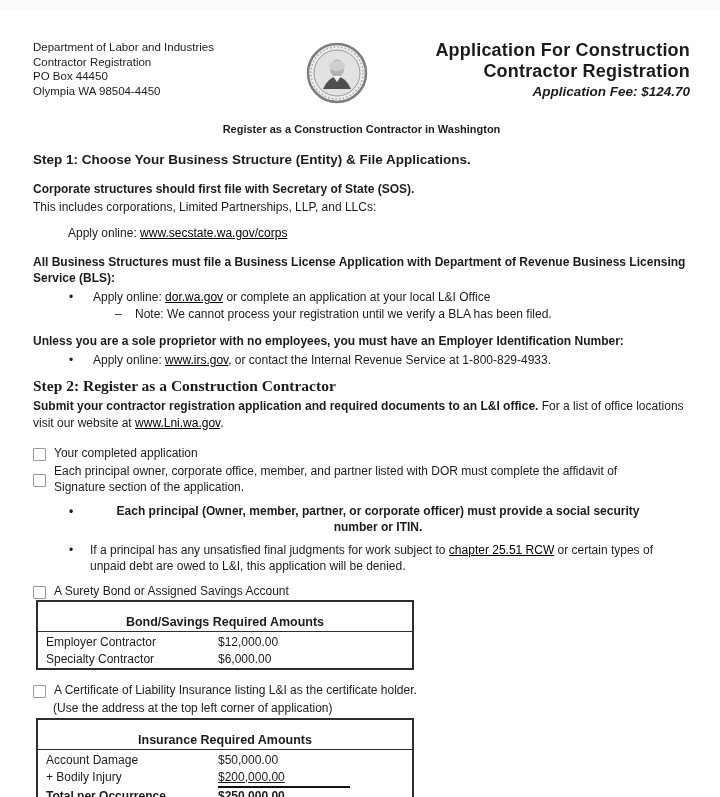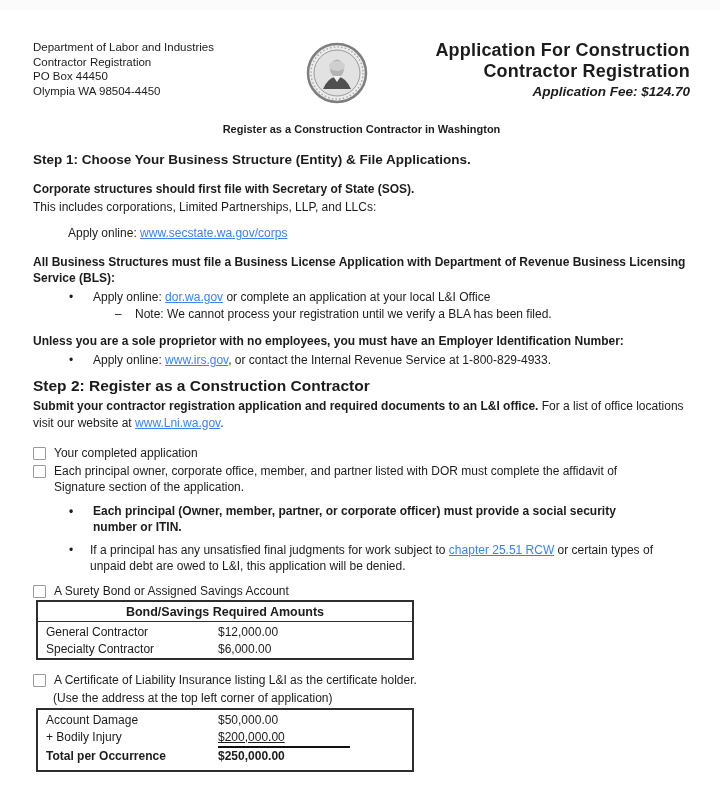--- a/index.html
+++ b/index.html
@@ -14,52 +14,52 @@
   
   .hdr{display:flex;margin-top:30px;align-items:flex-start;}
   .addr{width:250px;font-size:11.5px;line-height:14.5px;}
   .seal-wrap{flex:1;display:flex;justify-content:center;padding-top:2px;}
   .title-block{width:300px;text-align:right;}
   .title-line{font-size:18px;font-weight:bold;line-height:21px;letter-spacing:.2px;}
   .fee-line{font-size:13.5px;font-weight:bold;font-style:italic;margin-top:2px;}
   
   .main-h{ text-align:center;font-size:11px;font-weight:bold;margin:17px 0 0 0;}
   .step1-h{font-size:13.5px;font-weight:bold;margin:15px 0 0 0;}
-  .step2-h{font-size:15.5px;font-weight:bold;margin:10px 0 0 0;}
+  .step2-h{font-size:15.5px;font-weight:bold;margin:10px 0 0 0;font-family:Liberation Serif, serif;}
   .b{font-weight:bold;}
   p{margin:0;}
   .m-sosb{margin-top:13px;}
   .m-sost{margin-top:2px;}
   .m-apply1{margin-top:10px;margin-left:35px;}
   .m-blsb{margin-top:13px;max-width:660px;}
   .m-einb{margin-top:11px;max-width:660px;}
   .m-submit{margin-top:4px;max-width:660px;line-height:16.5px;}
-  .lnk{color:#3b82f6;text-decoration:underline;cursor:pointer;}
+  .lnk{color:#000000;text-decoration:underline;cursor:pointer;}
   
   .bullet-row{display:flex;margin-left:34px;}
   .bullet-glyph{width:24px;text-align:left;padding-left:2px;}
   .m-bull1{margin-top:3px;}
   .m-note{margin-top:1px;margin-left:82px;}
   .note-dash{width:20px;}
   .m-bull-ssn{margin-top:8px;}
-  .m-bull-ssn .btext{max-width:570px;}
+  .m-bull-ssn .btext{max-width:570px;text-align:center;}
   .m-bull-jdg{margin-top:7px;}
   .m-bull-jdg .btext{max-width:600px;}
   
-  .chk-row{display:flex;align-items:flex-start;}
+  .chk-row{display:flex;align-items:center;}
   .chkbox{flex:0 0 auto;width:11px;height:11px;border:1px solid #9a9a9a;border-radius:1px;background:#fff;margin:2px 8px 0 0;}
   .m-chk1{margin-top:14px;}
   .m-chk2{margin-top:2px;}
   .m-chk2 .chk-text{max-width:588px;}
   .m-chk-surety{margin-top:9px;}
   .m-chk-cert{margin-top:12px;}
   .m-use-addr{margin-top:2px;margin-left:20px;font-size:12px;}
   
   .amt-table{margin-left:3px;margin-top:2px;width:374px;border:2px solid #2e2e2e;background:#fff;}
-  .amt-header{text-align:center;font-weight:bold;font-size:12.5px;border-bottom:1.5px solid #2e2e2e;padding:2px 0 1px 0;}
+  .amt-header{text-align:center;font-weight:bold;font-size:12.5px;border-bottom:1.5px solid #2e2e2e;padding:12px 0 1px 0;}
   .amt-row{display:flex;padding-left:8px;line-height:17px;}
   .amt-row.first{padding-top:2px;}
   .amt-label{width:172px;}
   .amt-value{width:132px;}
   .u{text-decoration:underline;}
   .total-row{font-weight:bold;padding-bottom:5px;align-items:flex-end;}
   .total-row .amt-value{border-top:2.5px solid #111;}
   .bond-table-wrap{margin-top:1px;}
 </style>
 </head>
@@ -140,36 +140,37 @@
   </div>
 
   <div class="chk-row m-chk-surety">
     <div class="chkbox"></div>
     <span class="chk-text">A Surety Bond or Assigned Savings Account</span>
   </div>
 
   <div class="amt-table bond-table-wrap">
     <div class="amt-header">Bond/Savings Required Amounts</div>
     <div class="amt-row first">
-      <span class="amt-label">General Contractor</span>
+      <span class="amt-label">Employer Contractor</span>
       <span class="amt-value">$12,000.00</span>
     </div>
     <div class="amt-row">
       <span class="amt-label">Specialty Contractor</span>
       <span class="amt-value">$6,000.00</span>
     </div>
   </div>
 
   <div class="chk-row m-chk-cert">
     <div class="chkbox"></div>
     <span class="chk-text">A Certificate of Liability Insurance listing L&amp;I as the certificate holder.</span>
   </div>
   <div class="m-use-addr">(Use the address at the top left corner of application)</div>
 
   <div class="amt-table">
+    <div class="amt-header">Insurance Required Amounts</div>
     <div class="amt-row first">
       <span class="amt-label">Account Damage</span>
       <span class="amt-value">$50,000.00</span>
     </div>
     <div class="amt-row">
       <span class="amt-label">+ Bodily Injury</span>
       <span class="amt-value u">$200,000.00</span>
     </div>
     <div class="amt-row total-row">
       <span class="amt-label">Total per Occurrence</span>

